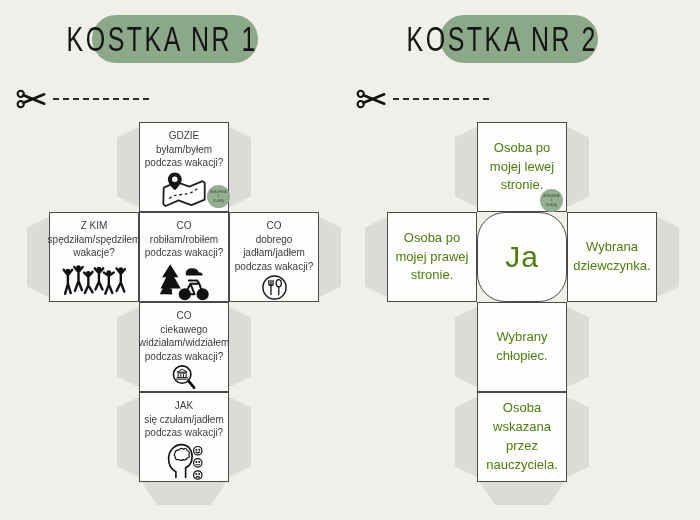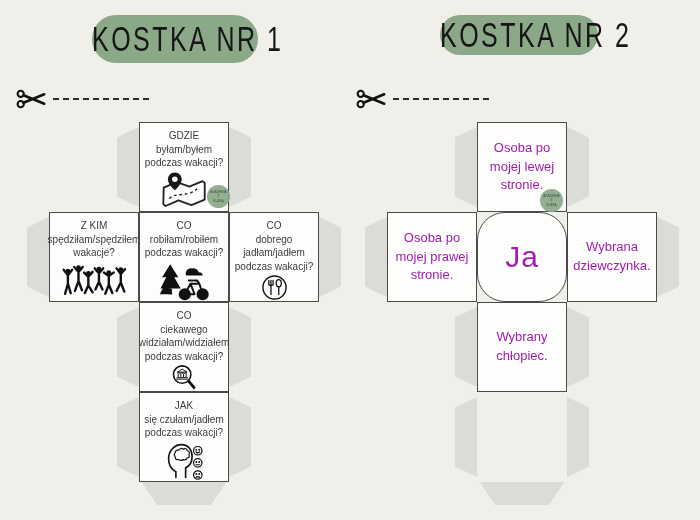--- a/index.html
+++ b/index.html
@@ -9,23 +9,23 @@
     --face-border:#4a4a4a;
     --flap:#dbdbd8;
     --ink:#1d1d1d;
     --logo-ink:#57503a;
   }
   html,body{margin:0;padding:0;}
   body{background:#888;font-family:"Liberation Sans",sans-serif;}
   .page{position:relative;width:700px;height:520px;background:var(--bg);overflow:hidden;margin:0 auto;}
 
   
-  .badge{position:absolute;background:var(--badge);border-radius:26px;display:flex;align-items:center;justify-content:flex-start;}
+  .badge{position:absolute;background:var(--badge);border-radius:26px;display:flex;align-items:center;justify-content:flex-end;}
   .badge.b1{left:92px;top:15px;width:166px;height:48px;}
-  .badge.b2{left:440px;top:15px;width:158px;height:40px;}
+  .badge.b2{left:440px;top:15px;width:158px;height:48px;}
   .badge span{display:inline-block;transform:scaleY(1.38);font-size:25px;letter-spacing:2.5px;color:#161616;font-weight:400;white-space:nowrap;}
 
   
   .cutline{position:absolute;display:flex;align-items:center;height:28px;}
   .cutline.c1{left:16px;top:85px;}
   .cutline.c2{left:356px;top:85px;}
   .cutline .dash{width:96px;border-top:2px dashed #2c2c2c;margin-left:5px;}
   .cutline svg{display:block;}
 
   
@@ -45,21 +45,21 @@
   .fl2-b{left:477px;top:482px;}
 
   
   .face{position:absolute;width:90px;height:90px;background:var(--face-bg);border:1.4px solid var(--face-border);box-sizing:border-box;display:flex;flex-direction:column;align-items:center;text-align:center;z-index:2;}
   .face .txt{white-space:pre-line;font-size:10px;line-height:1.35;color:#3c3c3c;margin-top:6px;}
   .face svg{display:block;}
   .f-gdzie{left:139px;top:122px;} .f-zkim{left:49px;top:212px;}
   .f-corob{left:139px;top:212px;} .f-codob{left:229px;top:212px;}
   .f-cociek{left:139px;top:302px;} .f-jak{left:139px;top:392px;}
   .face2{justify-content:center;}
-  .face2 .txt2{white-space:pre-line;font-size:13px;line-height:1.45;color:#a21caf;}
+  .face2 .txt2{white-space:pre-line;font-size:13px;line-height:1.45;color:#4d7c0f;}
   .f2-lewa{left:477px;top:122px;} .f2-prawa{left:387px;top:212px;}
   .f2-ja{left:477px;top:212px;border-radius:28px;} .f2-dziew{left:567px;top:212px;}
   .f2-chlop{left:477px;top:302px;} .f2-wskaz{left:477px;top:392px;}
   .f2-ja .txt2{font-size:30px;letter-spacing:1px;}
 
   
   .logo{position:absolute;left:295px;top:201px;width:114px;height:114px;border:2.2px solid #161616;border-radius:50%;z-index:5;display:flex;flex-direction:column;align-items:center;justify-content:center;}
   .logo .lt{display:inline-block;transform:scaleY(1.3);font-size:16px;letter-spacing:1.5px;color:var(--logo-ink);white-space:nowrap;}
   .logo svg{margin:1px 0;}
 
@@ -230,20 +230,26 @@
     <div class="txt2">Ja</div>
   </div>
   <div class="face face2 f2-dziew">
     <div class="txt2">Wybrana
 dziewczynka.</div>
   </div>
   <div class="face face2 f2-chlop">
     <div class="txt2">Wybrany
 chłopiec.</div>
   </div>
+  <div class="face face2 f2-wskaz">
+    <div class="txt2">Osoba
+wskazana
+przez
+nauczyciela.</div>
+  </div>
 
 
   <div class="wm wm1">
     <span>AKADEMIA
 Z
 KLASĄ</span>
   </div>
   <div class="wm wm2">
     <span>AKADEMIA
 Z

